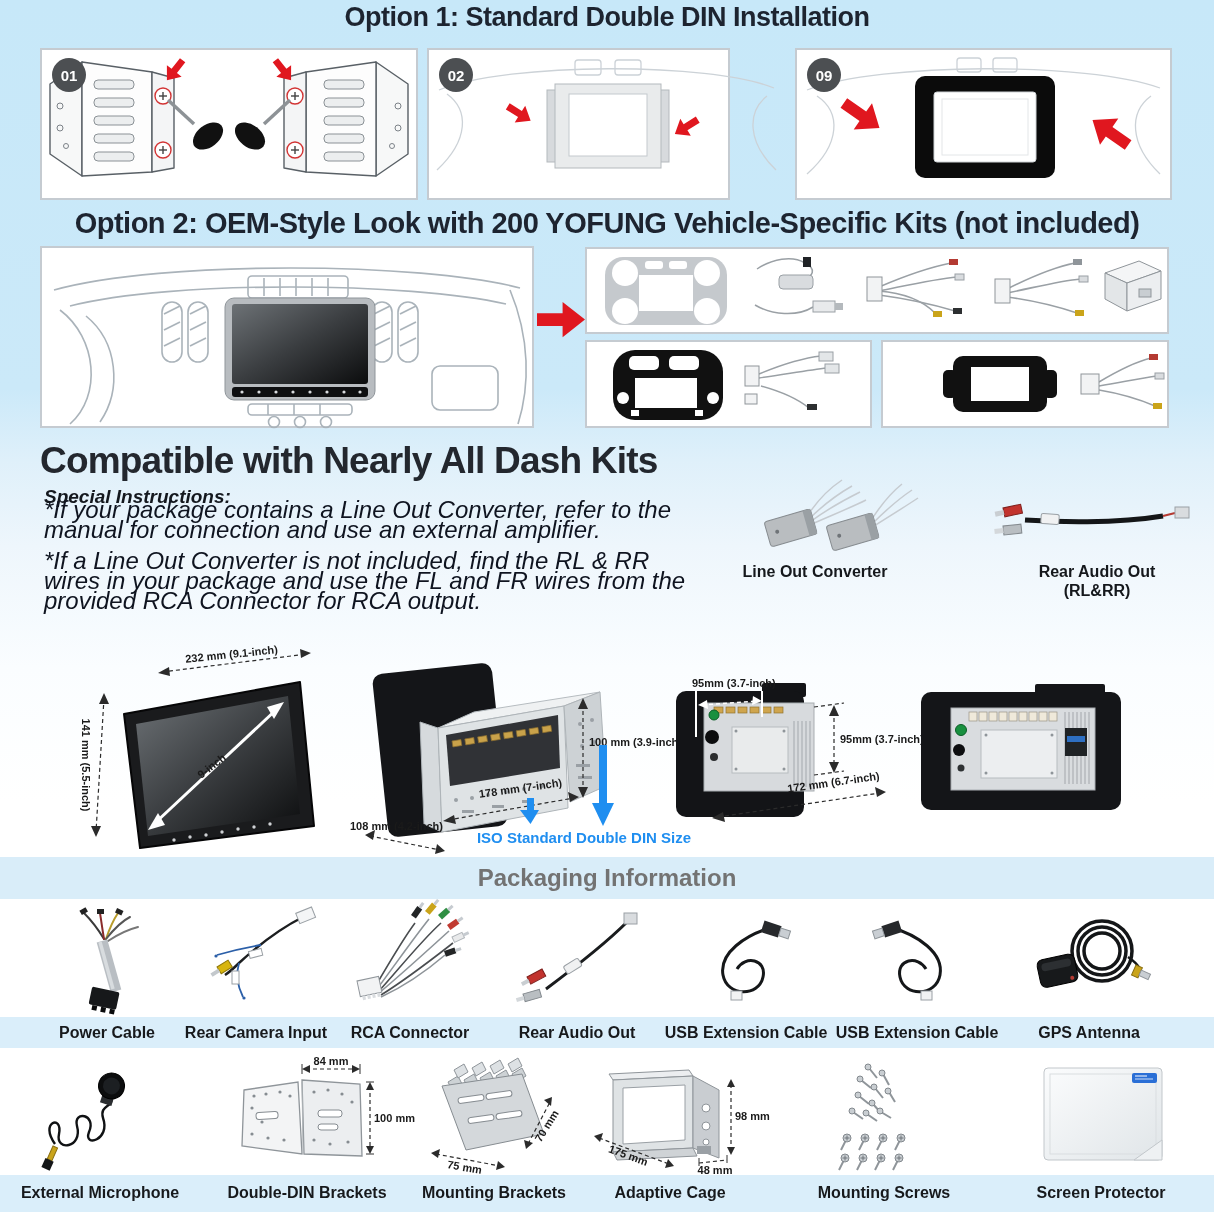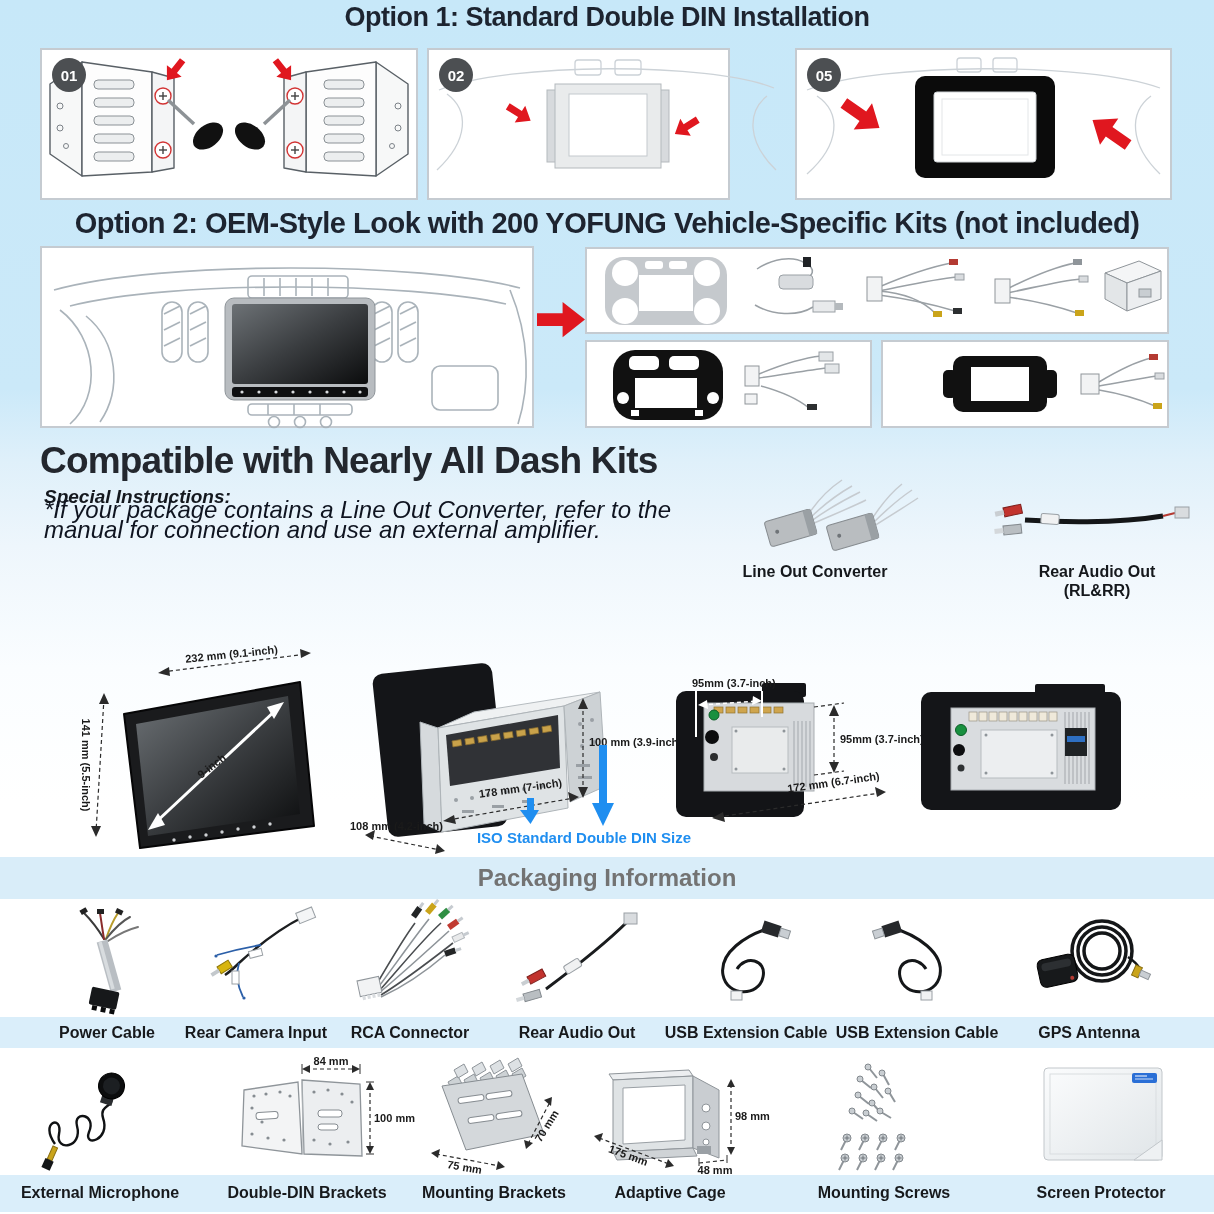--- a/index.html
+++ b/index.html
@@ -108,21 +108,21 @@
       <rect x="160" y="8" width="24" height="14" rx="3" class="faint"></rect>
       <rect x="196" y="8" width="24" height="14" rx="3" class="faint"></rect>
       <path class="faint" d="M10,124 C44,94 44,62 20,46"></path>
       <path class="faint" d="M363,124 C332,94 332,62 354,46"></path>
       <rect x="118" y="26" width="140" height="102" rx="10" fill="#0b0b0b"></rect>
       <rect x="137" y="42" width="102" height="70" rx="3" fill="#fff" stroke="#cfd3d6"></rect>
       <rect x="145" y="49" width="86" height="56" fill="none" stroke="#e3e6e8"></rect>
       <use href="#sarrow" class="redfill" transform="translate(56,40) rotate(35) scale(1.45)"></use>
       <use href="#sarrow" class="redfill" transform="translate(322,108) rotate(215) scale(1.45)"></use>
     </svg>
-    <div class="badge" style="left:10px;top:8px;">05</div>
+    <div class="badge" style="left:10px;top:8px;">09</div>
   </div>
 
   <div class="title2">Option 2: OEM-Style Look with 200 YOFUNG Vehicle-Specific Kits (not included)</div>
 
   <div class="panel" style="left:40px;top:246px;width:494px;height:182px;">
     <svg width="490" height="178" viewBox="0 0 490 178">
       <path class="sketch" d="M12,42 C120,12 380,14 478,40"></path>
       <path class="sketch" d="M28,58 C130,32 368,34 464,56"></path>
       <path class="sketch" d="M18,62 C55,90 60,148 28,176"></path>
       <path class="sketch" d="M44,68 C76,94 80,142 58,174"></path>
@@ -262,20 +262,21 @@
       <rect x="198" y="32" width="18" height="20" fill="#f2f3f4" stroke="#8f959a"></rect>
       <rect x="266" y="12" width="9" height="6" fill="#b43a32"></rect>
         <rect x="272" y="31" width="9" height="6" fill="#d9dcdf" stroke="#9aa0a5"></rect>
       <rect x="270" y="61" width="9" height="6" fill="#caa41a"></rect>
     </svg>
   </div>
 
   <div class="compat-h">Compatible with Nearly All Dash Kits</div>
   <div class="special">Special Instructions:</div>
   <p class="note" style="top:500px;margin:0;">*If your package contains a Line Out Converter, refer to the manual for connection and use an external amplifier.</p>
+  <p class="note" style="top:551px;margin:0;">*If a Line Out Converter is not included, find the RL &amp; RR wires in your package and use the FL and FR wires from the provided RCA Connector for RCA output.</p>
 
   <svg class="abs" style="left:750px;top:478px;" width="170" height="82" viewBox="0 0 170 82">
     <g stroke="#c6cbd0" stroke-width="1.5" fill="none">
       <path d="M56,40 C66,24 80,10 92,2"></path>
         <path d="M58,42 C72,28 88,16 102,8"></path>
       <path d="M60,44 C76,32 94,22 110,14"></path>
         <path d="M62,46 C80,38 100,30 116,22"></path>
     </g>
     <g transform="translate(14,44) rotate(-16)">
       <rect width="48" height="26" rx="3" fill="#b9bdc0" stroke="#868b8f"></rect>

